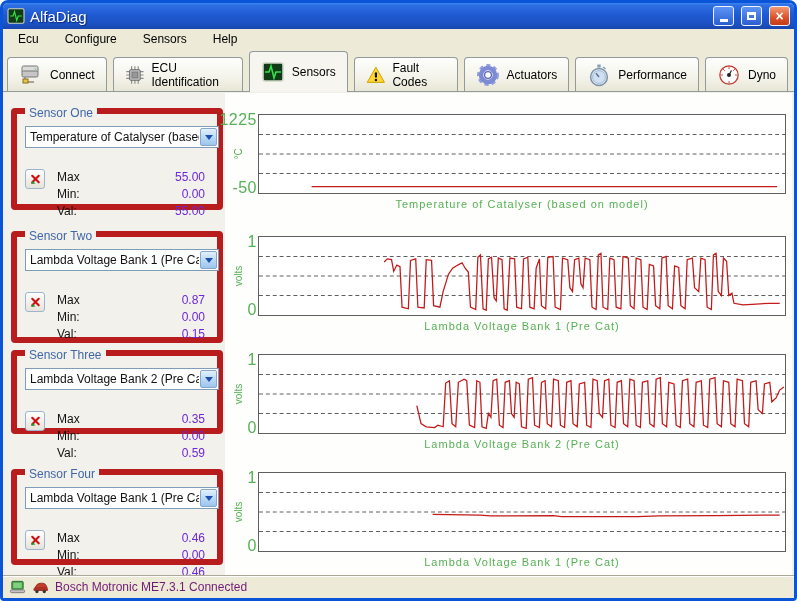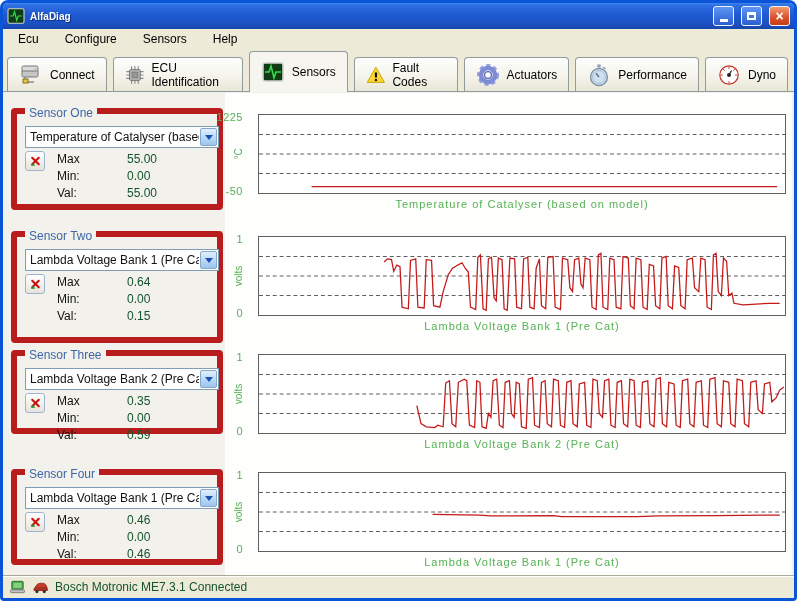--- a/index.html
+++ b/index.html
@@ -8,21 +8,21 @@
     position:relative; width:797px; height:601px;
     border:3px solid #0A54D8; border-radius:8px 8px 4px 4px;
     background:#F0EFE8; overflow:hidden;
   }
   
   .titlebar {
     position:absolute; top:0; left:0; right:0; height:26px;
     background:linear-gradient(180deg,#3C86F0 0%,#2E6FE3 8%,#1F5AD2 45%,#1C50C2 80%,#1746AC 100%);
     display:flex; align-items:center; padding:0 4px; gap:5px;
   }
-  .title-text { color:#fff; font-weight:bold; font-size:10px; text-shadow:1px 1px 1px #0b2a7a; flex:1; }
+  .title-text { color:#fff; font-weight:normal; font-size:15px; text-shadow:1px 1px 1px #0b2a7a; flex:1; }
   .win-btn {
     width:21px; height:20px; border-radius:3px; border:1px solid #eef3ff;
     background:linear-gradient(180deg,#5f95f5,#2a5ed0);
     display:flex; align-items:center; justify-content:center; margin-left:2px;
     color:#fff; font-size:12px; line-height:1; cursor:default;
   }
   .win-btn.close { background:linear-gradient(180deg,#F29A72,#D9502A 60%,#C23F18); }
   .glyph-min { display:block; width:8px; height:3px; background:#fff; margin-top:9px; }
   .glyph-max { display:block; width:9px; height:8px; border:2px solid #fff; border-top-width:3px; }
   .glyph-close { font-weight:bold; font-size:14px; }
@@ -71,54 +71,54 @@
   }
   .combo-arrow {
     position:absolute; right:1px; top:1px; bottom:1px; width:17px; border-radius:2px;
     background:linear-gradient(180deg,#E2F0FD,#BBDAF7 50%,#9CC5EE);
     border:1px solid #86A7C8; display:flex; align-items:center; justify-content:center;
   }
   .combo-arrow i {
     width:0; height:0; border-left:4px solid transparent; border-right:4px solid transparent;
     border-top:5px solid #1C50B0;
   }
-  .rows { margin-top:2px; position:relative; padding-left:32px; }
+  .rows { margin-top:20px; position:relative; padding-left:32px; }
   .reset-btn {
     position:absolute; left:0; top:1px; width:20px; height:20px;
     border:1px solid #9db4d0; border-radius:3px; background:linear-gradient(180deg,#fff,#e7e3da);
     display:flex; align-items:center; justify-content:center;
   }
   .srow { display:flex; font-size:12px; height:17px; align-items:center; }
   .srow .lbl { width:70px; color:#111; }
-  .srow .val { flex:1; text-align:left; padding-right:4px; color:#14532d; }
+  .srow .val { flex:1; text-align:right; padding-right:4px; color:#6d28d9; }
   
   .chart { position:absolute; left:228px; right:8px; height:80px; }
   .ticks { position:absolute; left:0; top:0; bottom:0; width:26px; }
-  .tick { position:absolute; right:14px; font-size:11px; color:#56B156; letter-spacing:0.5px; }
+  .tick { position:absolute; right:0; font-size:16px; color:#56B156; letter-spacing:0.5px; }
   .tick.top { top:-3px; }
   .tick.bottom { bottom:-3px; }
   .unit {
     position:absolute; left:2px; top:50%; transform:translateY(-50%);
     writing-mode:vertical-rl; text-orientation:mixed; transform:translateY(-50%) rotate(180deg);
     font-size:10px; color:#56B156;
   }
   .plot {
     position:absolute; left:27px; right:0; top:0; bottom:0;
     background:#fff; border:1px solid #5f5f5f;
   }
   .plot svg { width:100%; height:100%; display:block; }
   .caption {
     position:absolute; left:27px; right:0; top:84px; text-align:center;
     font-size:11px; letter-spacing:1px; color:#56B156; white-space:nowrap;
   }
   
   .statusbar {
     position:absolute; left:0; right:0; bottom:0; height:23px;
     background:#EDEAD8; border-top:1px solid #ACA899; box-shadow:inset 0 1px 0 #fff;
-    display:flex; align-items:center; gap:6px; padding:0 6px; font-size:12px; color:#14532d;
+    display:flex; align-items:center; gap:6px; padding:0 6px; font-size:12px; color:#701a75;
   }
   .statusbar svg { width:17px; height:16px; }
 </style>
 </head>
 <body>
 
 <div class="window">
 
   <div class="titlebar">
     <svg width="18" height="16" viewBox="0 0 24 22">
@@ -276,21 +276,21 @@
           <svg width="13" height="13" viewBox="0 0 16 16">
             <g stroke="#cc1111" stroke-width="2.6" stroke-linecap="round">
                 <line x1="4" y1="3.5" x2="12" y2="11.5"></line>
                 <line x1="12" y1="3.5" x2="4" y2="11.5"></line>
               </g>
             <path d="M2.5 13.5 L8 13 L4.5 9.8 Z" fill="#2a8f2a"></path>
           </svg>
         </span>
         <div class="srow">
             <span class="lbl">Max</span>
-            <span class="val">0.64</span>
+            <span class="val">0.87</span>
           </div>
         <div class="srow">
             <span class="lbl">Min:</span>
             <span class="val">0.00</span>
           </div>
         <div class="srow">
             <span class="lbl">Val:</span>
             <span class="val">0.15</span>
           </div>
       </div>

